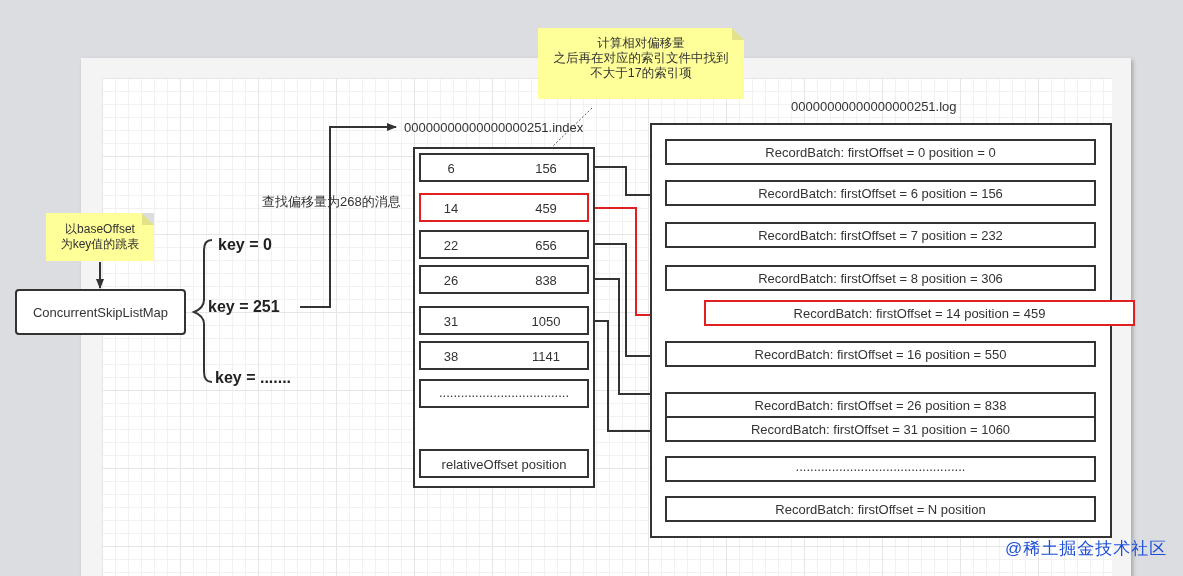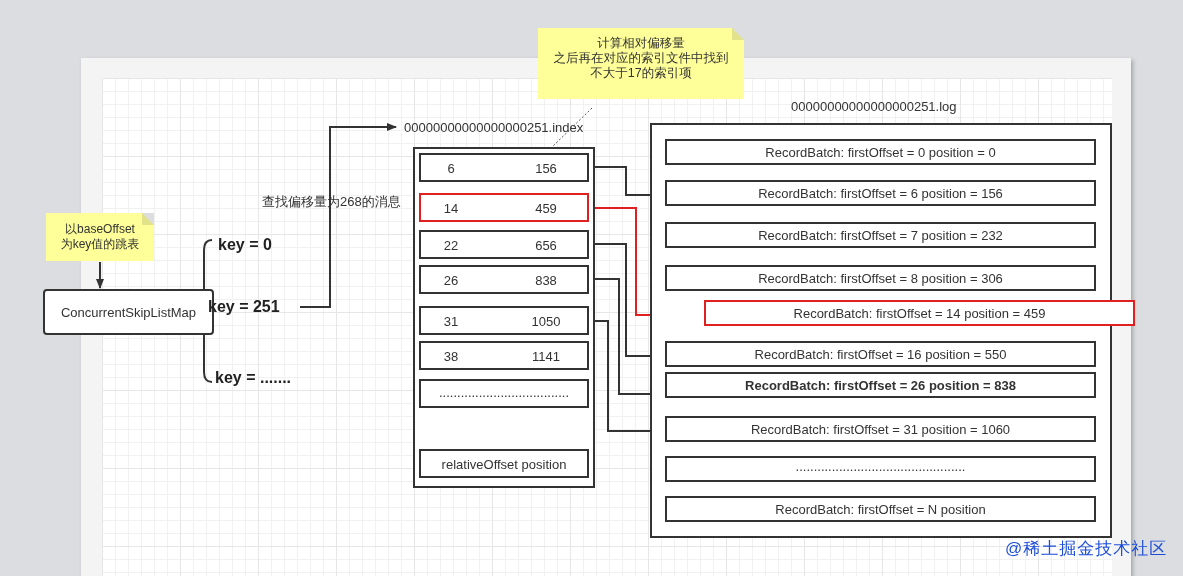--- a/index.html
+++ b/index.html
@@ -107,21 +107,21 @@
   <span class="fold"></span>
 </div>
 
 <div class="note" style="left:538px; top:28px; width:206px; height:71px; padding-top:8px; box-sizing:border-box; font-size:12.5px;">
   <div>计算相对偏移量</div>
   <div>之后再在对应的索引文件中找到</div>
   <div>不大于17的索引项</div>
   <span class="fold"></span>
 </div>
 
-<div class="box csl" style="left:15px; top:289px; width:171px; height:46px;margin-left:28px;">
+<div class="box csl" style="left:15px; top:289px; width:171px; height:46px;">
   <span>ConcurrentSkipListMap</span>
 </div>
 
 <div class="key" style="left:218px; top:236px;">key = 0</div>
 <div class="key" style="left:208px; top:298px;">key = 251</div>
 <div class="key" style="left:215px; top:369px;">key = .......</div>
 
 <div class="label" style="left:262px; top:193px;">查找偏移量为268的消息</div>
 
 <div class="label" style="left:404px; top:120px;">00000000000000000251.index</div>
@@ -172,21 +172,21 @@
   </div>
 <div class="log-row" style="top:265px;">
     <span>RecordBatch: firstOffset = 8 position = 306</span>
   </div>
 <div class="log-row red" style="top:300px;margin-left:39px;">
     <span>RecordBatch: firstOffset = 14 position = 459</span>
   </div>
 <div class="log-row" style="top:341px;">
     <span>RecordBatch: firstOffset = 16 position = 550</span>
   </div>
-<div class="log-row" style="top:372px;font-weight:bold;">
+<div class="log-row" style="top:392px;">
     <span>RecordBatch: firstOffset = 26 position = 838</span>
   </div>
 <div class="log-row" style="top:416px;">
     <span>RecordBatch: firstOffset = 31 position = 1060</span>
   </div>
 <div class="log-row" style="top:456px;">
     <span style="position:relative; top:-3px;">...............................................</span>
   </div>
 <div class="log-row" style="top:496px;">
     <span>RecordBatch: firstOffset = N position</span>

